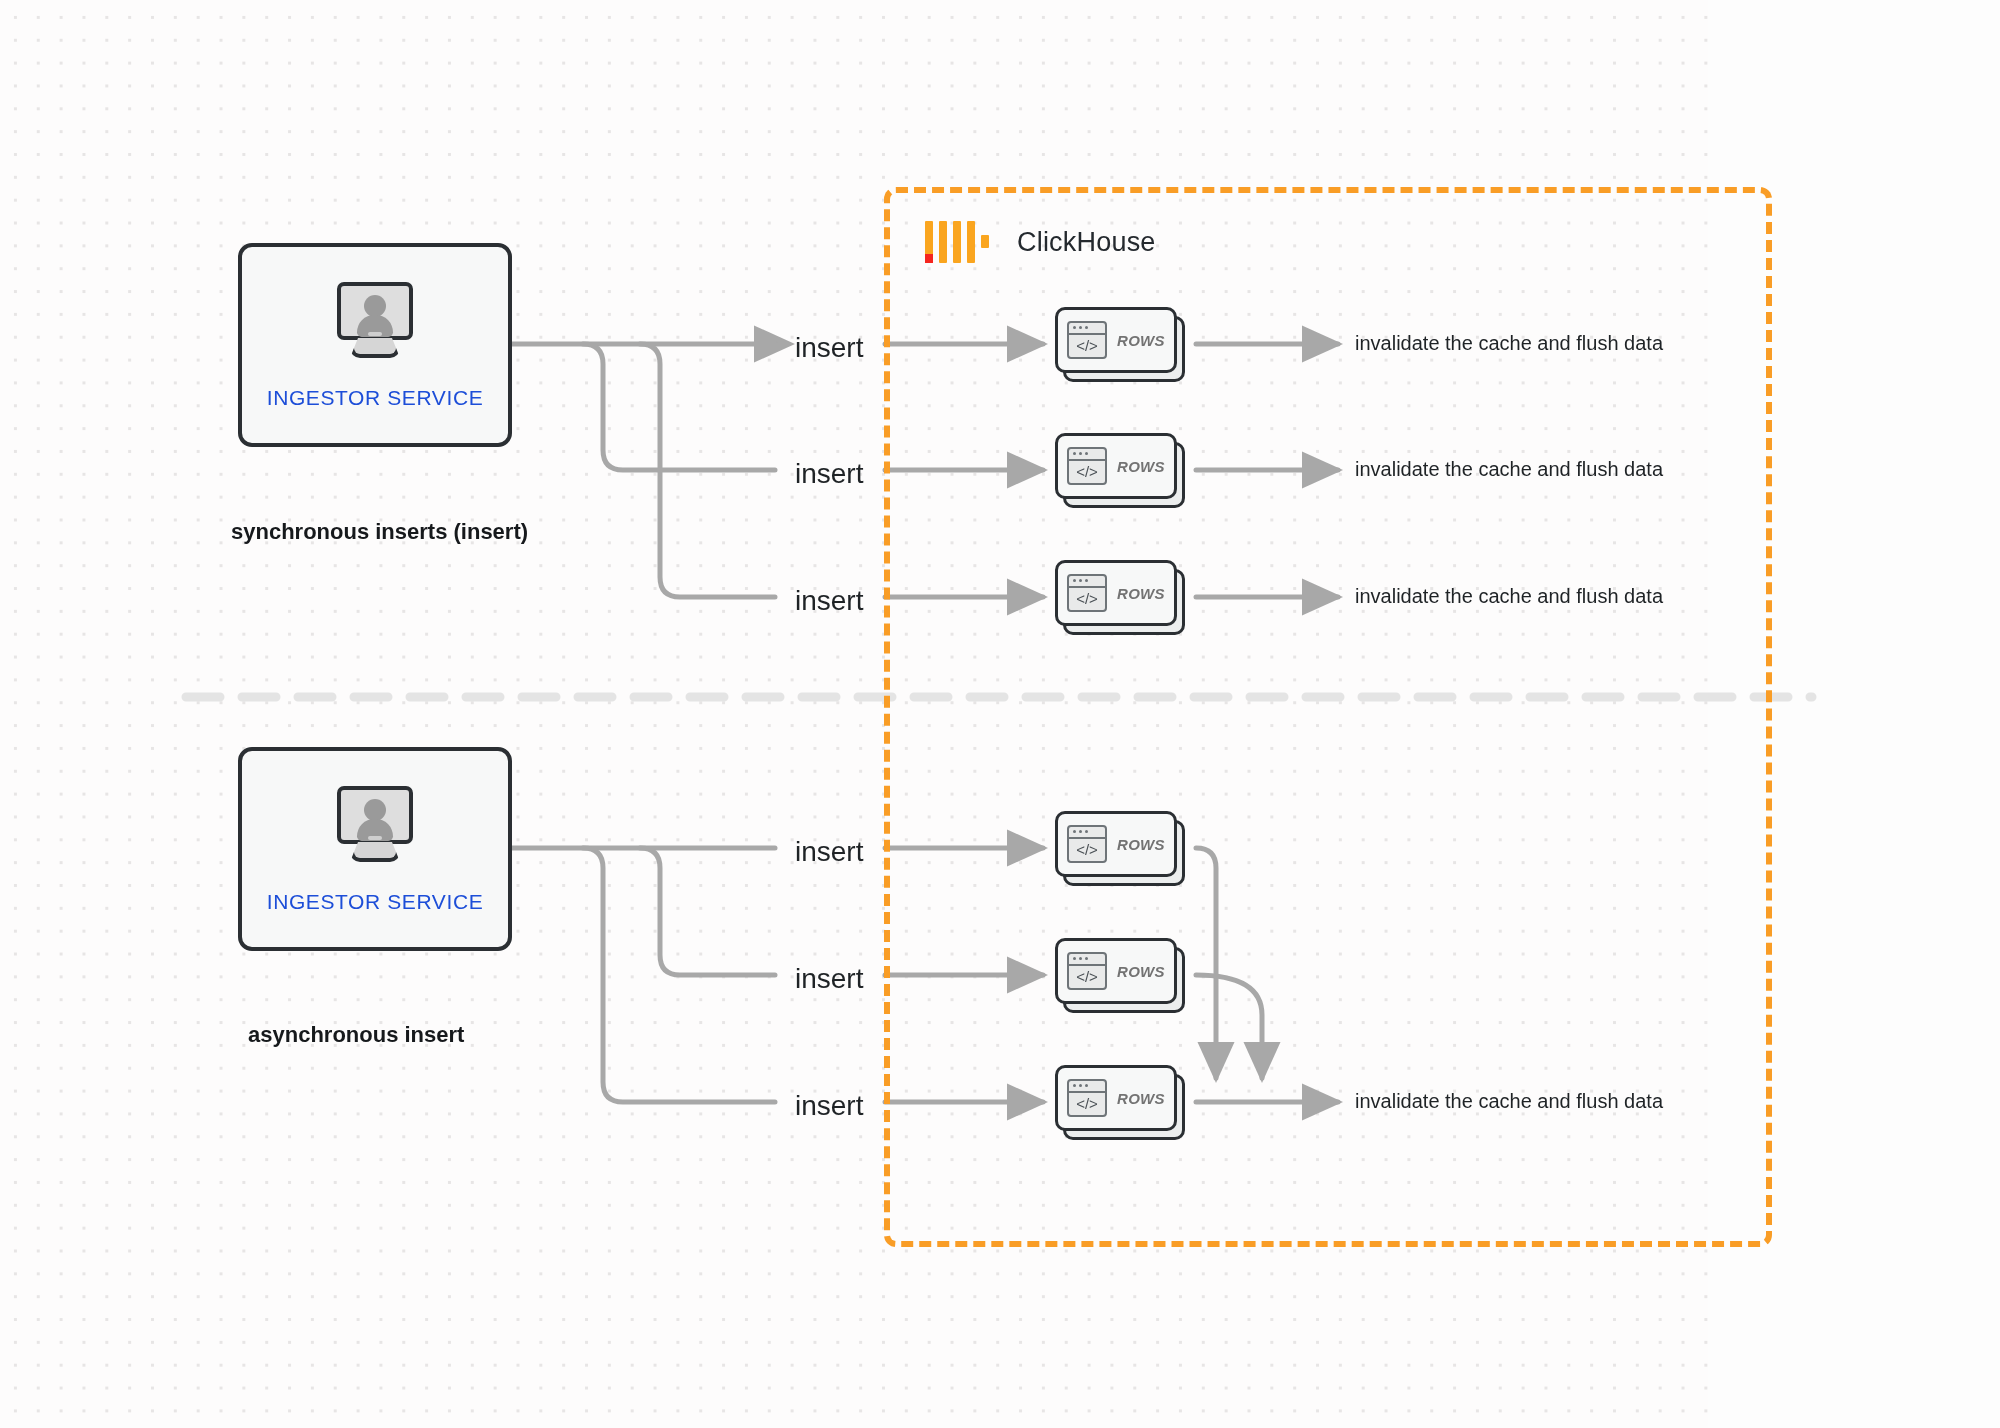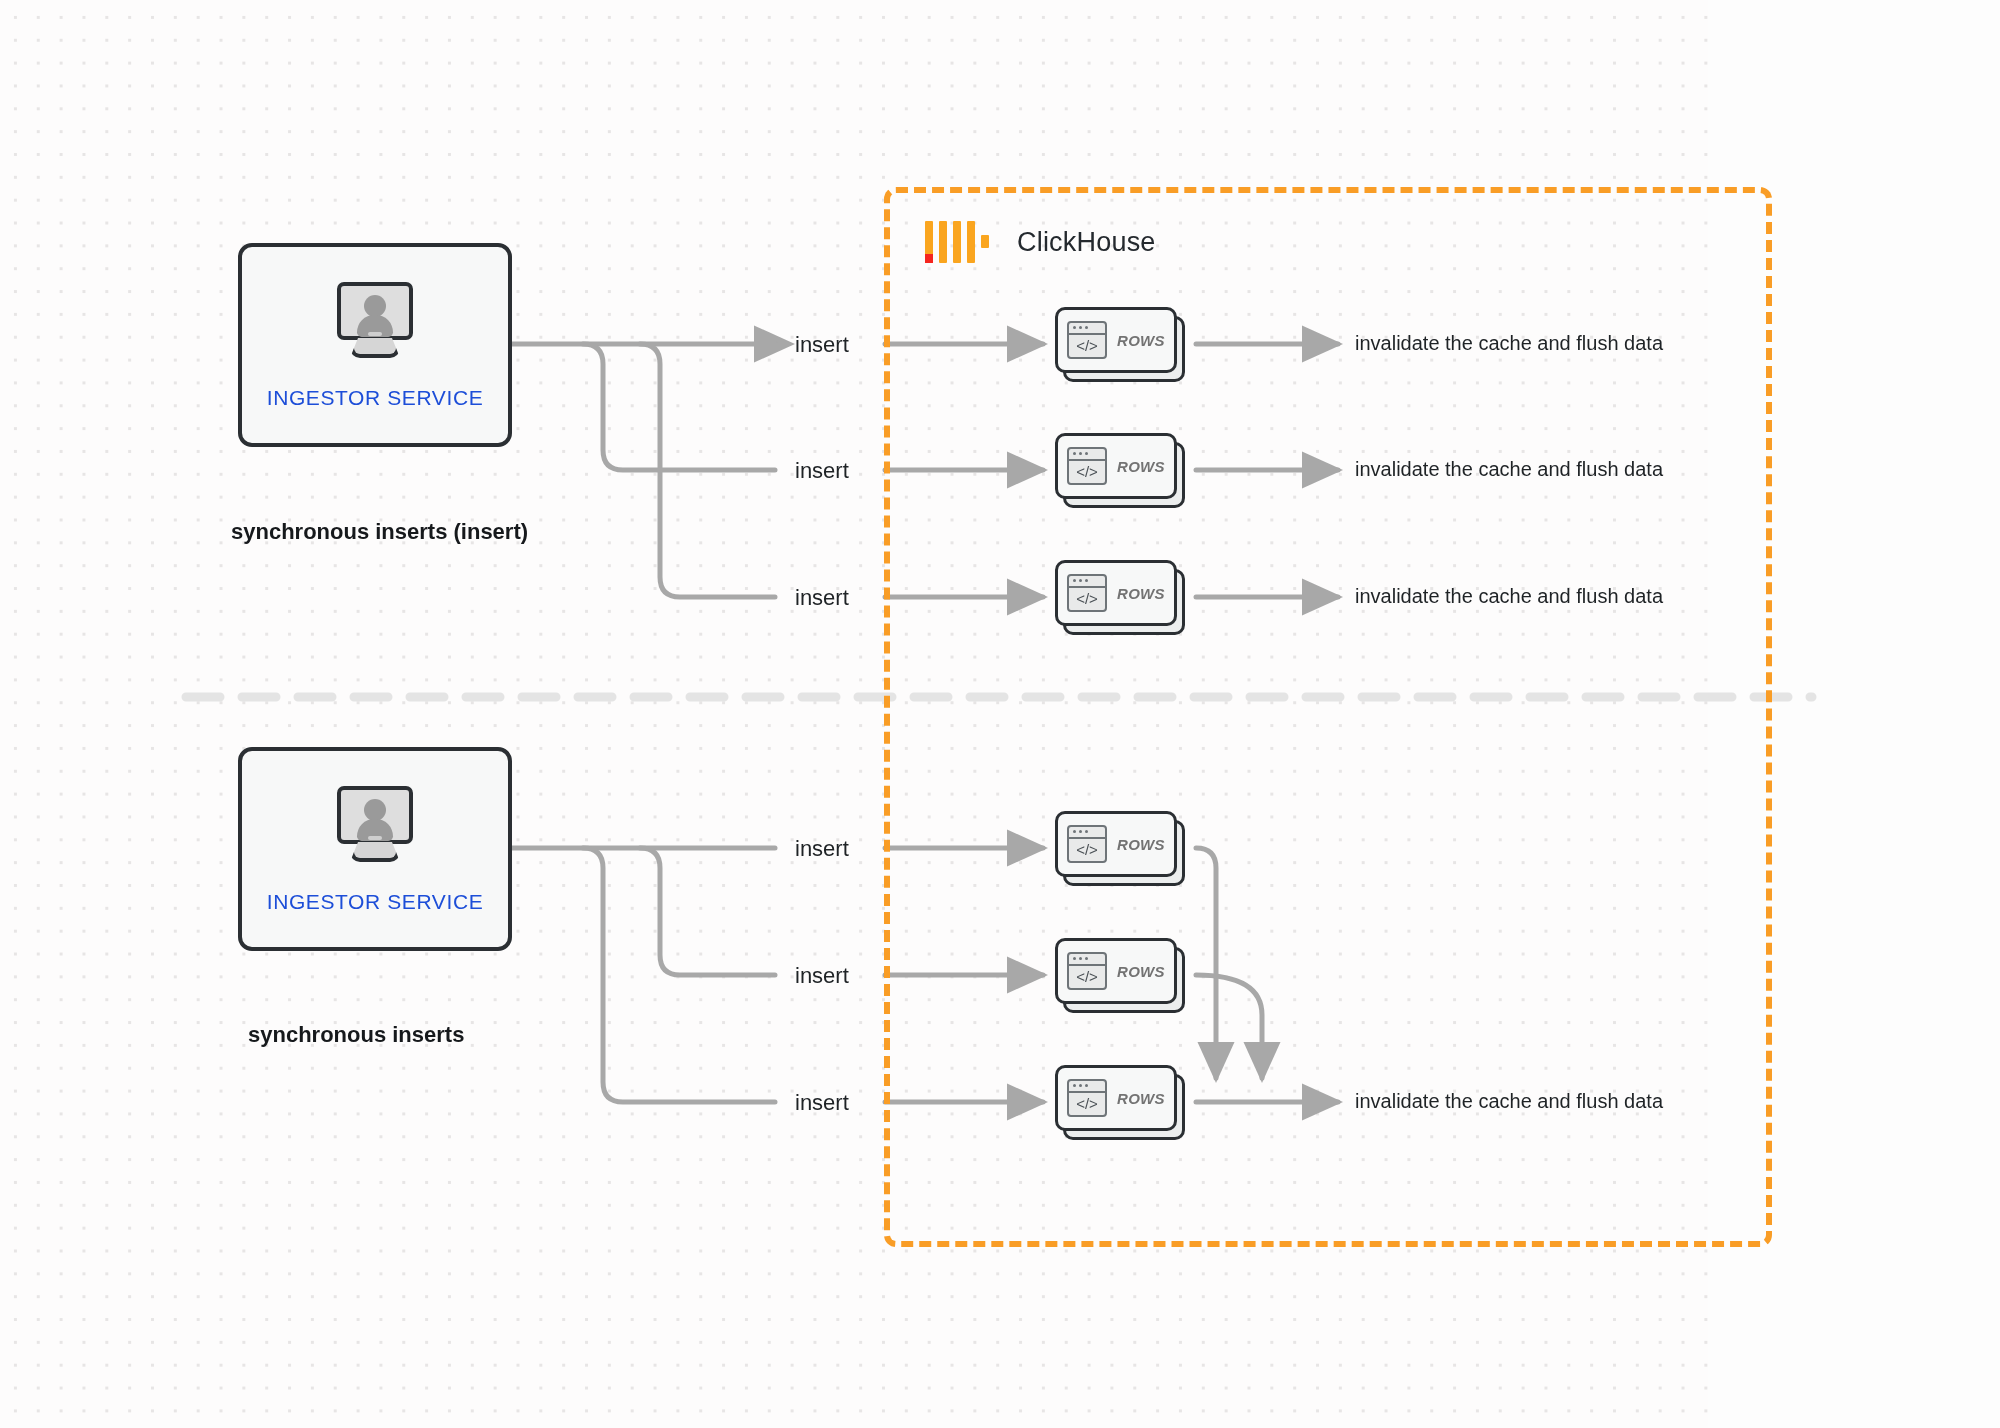--- a/index.html
+++ b/index.html
@@ -114,21 +114,21 @@
     position:absolute;left:0;right:0;top:11px;bottom:0;
     display:flex;align-items:center;justify-content:center;
     font-size:15px;color:#4a5055;font-family:"Liberation Sans", sans-serif;
   }
   .rows-txt{
     margin-left:10px;font-size:15px;font-style:italic;font-weight:bold;color:#737373;letter-spacing:.3px;
   }
 
   
   .t-insert{
-    position:absolute;font-size:22px;color:#1f2326;white-space:nowrap;
+    position:absolute;font-size:28px;color:#1f2326;white-space:nowrap;
   }
   .t-flush{
     position:absolute;font-size:20px;color:#1f2326;white-space:nowrap;
   }
 </style>
 </head>
 <body>
 
 <div id="stage">
 
@@ -256,21 +256,21 @@
     <div class="svc-mon">
       <div class="mon-screen">
         <div class="mon-person"></div>
         <div class="mon-body"></div>
       </div>
       <div class="mon-notch"></div>
       <div class="mon-stand"></div>
     </div>
     <div class="svc-label">INGESTOR SERVICE</div>
   </div>
-  <div class="caption" style="left:248px;top:1022px;">synchronous inserts</div>
+  <div class="caption" style="left:248px;top:1022px;">asynchronous insert</div>
 
   <div class="t-insert" style="left:795px;top:836px;">insert</div>
   <div class="t-insert" style="left:795px;top:963px;">insert</div>
   <div class="t-insert" style="left:795px;top:1090px;">insert</div>
 
   <div class="rows-card" style="left:1055px;top:811px;">
     <div class="rows-shadow"></div>
     <div class="rows-front">
       <div class="rows-ico">
         <div class="bar">

